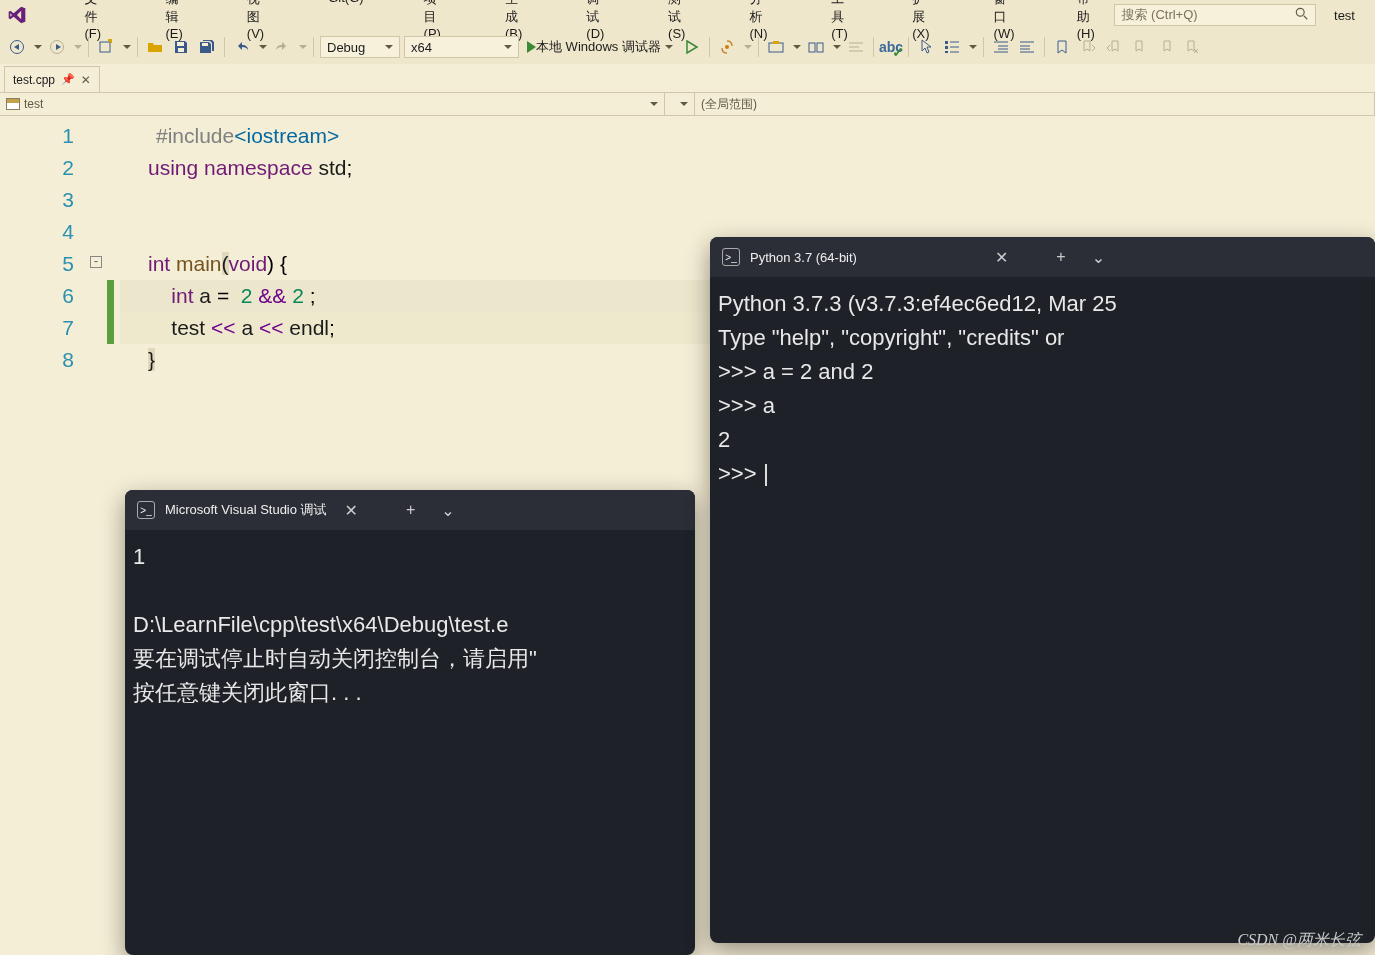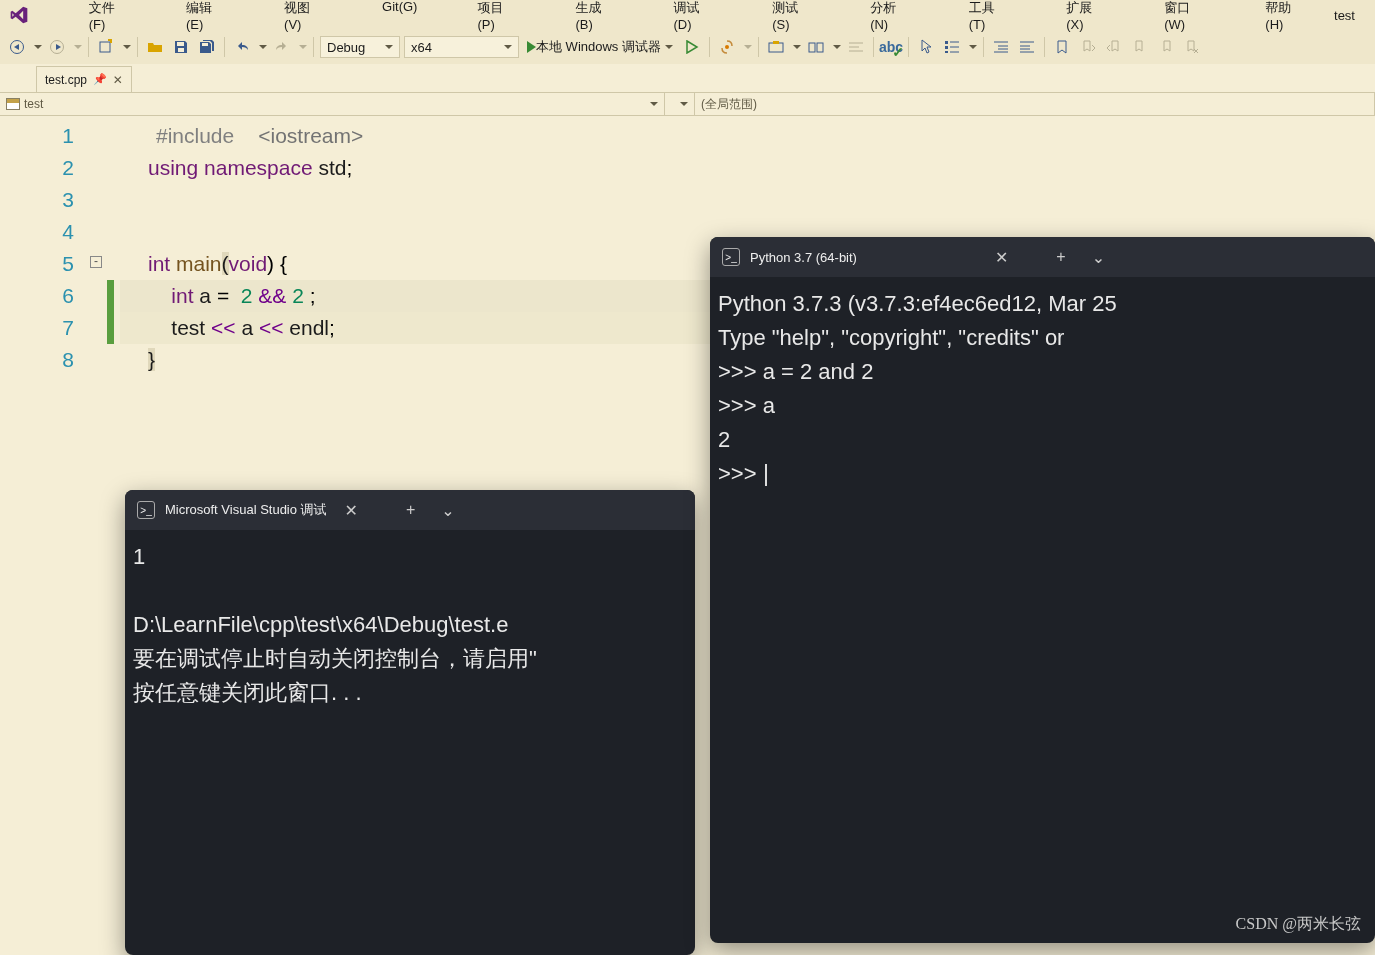--- a/index.html
+++ b/index.html
@@ -26,21 +26,21 @@
 .tb-combo.w115 { width:115px; }
 .tb-play { color:#388a34; display:flex; align-items:center; padding:0 4px; }
 .tb-play .tri { width:0; height:0; border-top:6px solid transparent; border-bottom:6px solid transparent; border-left:9px solid #388a34; }
 .tb-play span { color:#1b1b1b; }
 .circ { width:14px; height:14px; border-radius:50%; border:1.5px solid #3a5a8c; position:relative; }
 .circ.left::after, .circ.right::after { content:""; position:absolute; top:3px; width:0; height:0; border-top:3px solid transparent; border-bottom:3px solid transparent; }
 .circ.left::after { border-right:5px solid #3a5a8c; left:3px; }
 .circ.right::after { border-left:5px solid #3a5a8c; left:5px; }
 
 
-.tabstrip { height:28px; display:flex; align-items:flex-end; padding-left:4px;margin-left:32px; }
+.tabstrip { height:28px; display:flex; align-items:flex-end; padding-left:4px; }
 .tab { height:26px; background:#f5eed6; border:1px solid #cfc7a8; border-bottom:none; display:flex; align-items:center; padding:0 8px; gap:6px; font-size:12px; }
 .tab .pin { color:#605a45; font-size:11px; }
 .tab .x { color:#605a45; cursor:pointer; }
 
 
 .navbar { height:24px; background:#f5eed6; border-top:1px solid #cfc7a8; border-bottom:1px solid #cfc7a8; display:flex; }
 .nav-drop { flex:1; display:flex; align-items:center; padding:0 6px; border-right:1px solid #cfc7a8; font-size:12px; color:#605a45; }
 .nav-drop .icon-box { width:14px; height:12px; border:1px solid #887f63; margin-right:4px; background:linear-gradient(#c4a24a,#c4a24a 40%,#fff 40%); }
 .nav-drop .dd { margin-left:auto; width:0; height:0; border-left:4px solid transparent; border-right:4px solid transparent; border-top:4px solid #605a45; }
 
@@ -48,34 +48,34 @@
 .editor { background:#f5eed6; font-family:Consolas,monospace; font-size:21px; line-height:32px; position:relative; padding-top:4px; }
 .row { display:flex; align-items:flex-start; min-height:32px; }
 .gutter { width:120px; text-align:right; padding-right:46px; color:#2b91af; position:relative; }
 .changebar { position:absolute; right:6px; top:0; bottom:0; width:7px; }
 .changebar.green { background:#5a9e3f; }
 .outline-box { position:absolute; right:18px; top:8px; width:12px; height:12px; border:1px solid #888; background:#f5eed6; text-align:center; line-height:9px; font-size:12px; color:#555; }
 .code { white-space:pre; padding-left:28px; }
 .current-bg { background:#ece6cc; }
 .kw { color:#701a75; }
 .pp { color:#808080;margin-left:8px; }
-.str { color:#737373;margin-left:24px; }
+.str { color:#0369a1; }
 .func { color:#74531f; }
 .num { color:#098658; }
 .gvar { color:#6f008a; }
 .op { color:#000; }
 .paren-hl { background:#e0d8bb; }
 
 
 .console { position:absolute; background:#1e2127; color:#d4d4d4; border-radius:8px; box-shadow:0 8px 24px rgba(0,0,0,0.4); overflow:hidden; font-family:Consolas,"NSimSun",monospace; }
 .con-title { height:40px; background:#2b2e36; display:flex; align-items:center; padding:0 12px; gap:10px; font-size:13px; color:#eee; font-family:"Segoe UI","Microsoft YaHei"; }
 .con-icon { width:18px; height:18px; border:1px solid #aaa; border-radius:3px; display:flex; align-items:center; justify-content:center; font-size:10px; }
 .con-x, .con-plus, .con-chev { color:#ccc; cursor:pointer; padding:4px 8px; font-size:16px; }
 .con-body { padding:10px 8px; font-size:22px; line-height:34px; white-space:pre; color:#e8e8e8; }
-.watermark { position:absolute; right:14px; bottom:20px; color:#c9c9c9; font-size:16px; font-family:"Microsoft YaHei"; }
+.watermark { position:absolute; right:14px; bottom:4px; color:#c9c9c9; font-size:16px; font-family:"Microsoft YaHei";font-style:italic; }
 .cursor-line { display:inline-block; width:2px; height:22px; background:#ddd; vertical-align:middle; margin-left:2px; }
 </style>
 </head>
 <body>
 
 <div class="menubar">
   <div class="vs-logo">
     <svg viewBox="0 0 24 24">
         <path fill="#68217a" d="M17 2l5 2v16l-5 2-9-8-4 3-2-1V8l2-1 4 3 9-8zm0 5l-5 5 5 5V7zM4 10v4l2-2-2-2z"></path>
       </svg>
@@ -89,20 +89,29 @@
       <div class="menu-item">生成(B)</div>
       <div class="menu-item">调试(D)</div>
       <div class="menu-item">测试(S)</div>
       <div class="menu-item">分析(N)</div>
       <div class="menu-item">工具(T)</div>
       <div class="menu-item">扩展(X)</div>
       <div class="menu-item">窗口(W)</div>
       <div class="menu-item">帮助(H)</div>
     </div>
   <div class="menu-spacer"></div>
+  <div class="search-box">
+    <span>搜索 (Ctrl+Q)</span>
+    <span class="mag">
+      <svg width="14" height="14" viewBox="0 0 16 16">
+          <circle cx="6" cy="6" r="4.5" fill="none" stroke="#605a45" stroke-width="1.3"></circle>
+          <line x1="10" y1="10" x2="14" y2="14" stroke="#605a45" stroke-width="1.3"></line>
+        </svg>
+    </span>
+  </div>
   <div class="solution-name">test</div>
 </div>
 
 <div class="toolbar">
   <div class="tb-btn">
       <span class="circ left"></span>
     </div>
   <span class="tb-drop"></span>
   <div class="tb-btn dim">
       <span class="circ right" style="border-color:#b6af94"></span>

